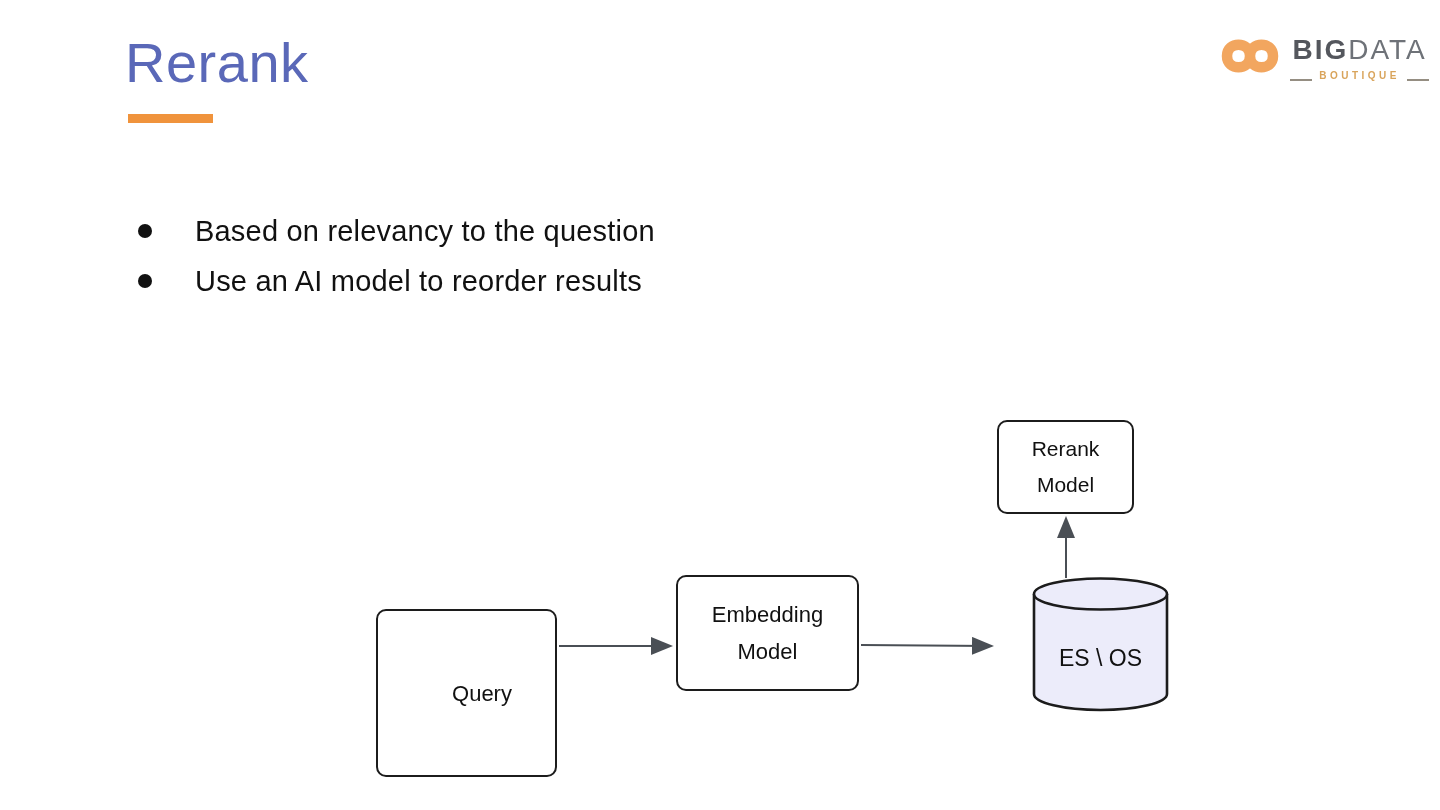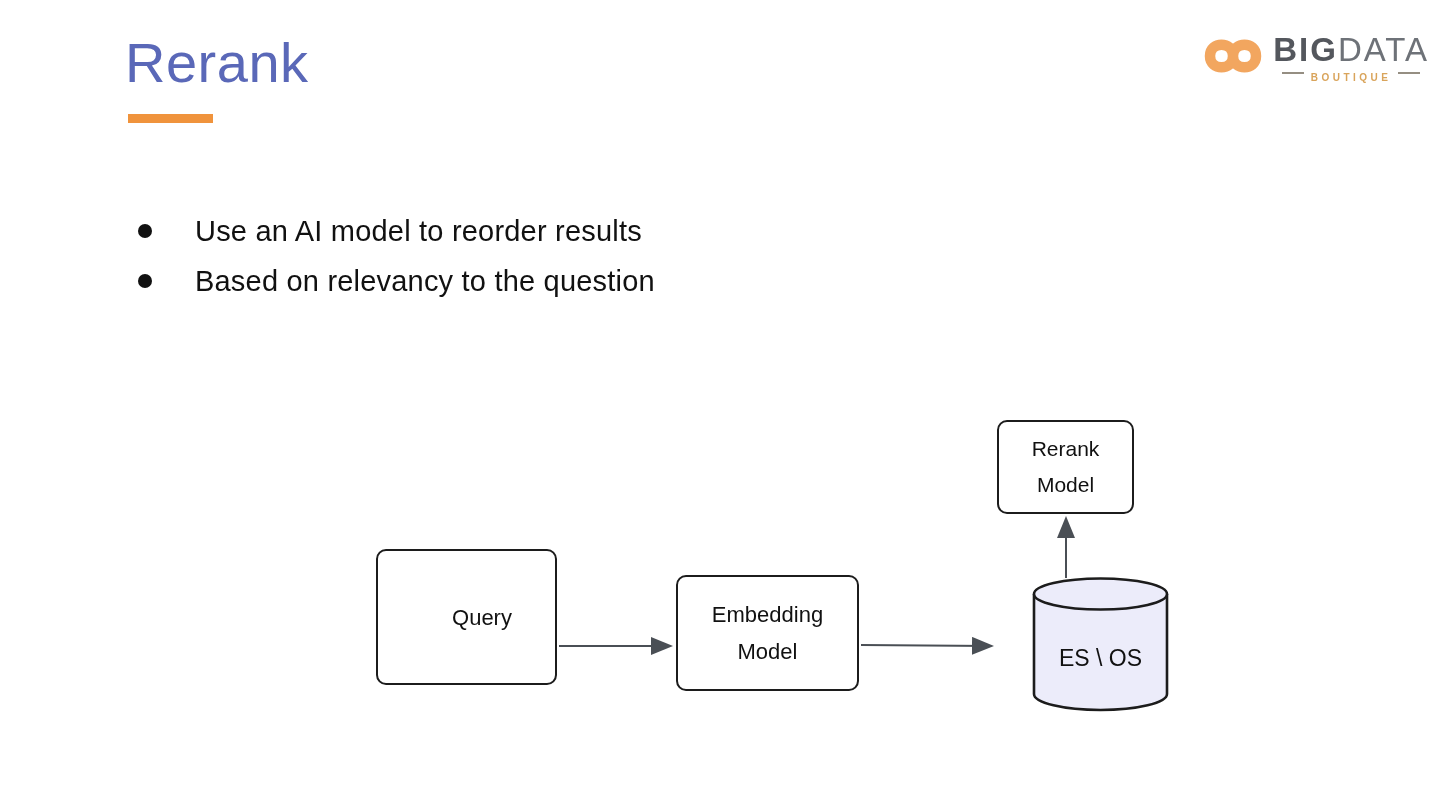--- a/index.html
+++ b/index.html
@@ -42,31 +42,31 @@
     position: absolute;
     right: 46px;
     top: 28px;
     display: flex;
     align-items: center;
     gap: 8px;
   }
   .logo-icon { width: 64px; height: 56px; }
   .logo-text { display: flex; flex-direction: column; align-items: center; }
   .logo-wordmark {
-    font-size: 33px;
+    font-size: 28px;
     letter-spacing: 2px;
     line-height: 1;
     white-space: nowrap;
   }
   .logo-word-big  { font-weight: 700; color: #54575D; }
   .logo-word-data { font-weight: 400; color: #6E7278; }
   .logo-subtitle-row {
     margin-top: 6px;
     display: flex;
-    align-items: flex-start;
+    align-items: flex-end;
     gap: 7px;
     width: 100%;
     justify-content: center;
   }
   .logo-subtitle {
     font-size: 10px;
     font-weight: 700;
     letter-spacing: 3.5px;
     color: #D9A45B;
     white-space: nowrap;
@@ -115,21 +115,21 @@
     border-radius: 10px;
     display: flex;
     flex-direction: column;
     align-items: center;
     justify-content: center;
     font-size: 22px;
     color: #111111;
     line-height: 37px;
     text-align: center;
   }
-  .node-query     { left: 341px; top: 549px; width: 181px; height: 136px; padding-left: 31px; }
+  .node-query     { left: 341px; top: 609px; width: 181px; height: 168px; padding-left: 31px; }
   .node-embedding { left: 641px; top: 575px; width: 183px; height: 116px; }
   .node-rerank    { left: 962px; top: 420px; width: 137px; height:  94px; line-height: 36px; font-size: 21px; }
   .cylinder-wrap  { position: absolute; left: 996px; top: 576px; width: 139px; height: 138px; }
   .arrow-layer {
     position: absolute;
     inset: 0;
     pointer-events: none;
   }
 </style>
 </head>
@@ -154,25 +154,25 @@
         <span class="logo-dash"></span>
         <span class="logo-subtitle">BOUTIQUE</span>
         <span class="logo-dash"></span>
       </div>
     </div>
   </div>
 
   <ul class="bullets">
     <li class="bullet-row">
       <span class="bullet-dot"></span>
-      <span class="bullet-text">Use an AI model to reorder results</span>
+      <span class="bullet-text">Based on relevancy to the question</span>
     </li>
     <li class="bullet-row">
       <span class="bullet-dot"></span>
-      <span class="bullet-text">Based on relevancy to the question</span>
+      <span class="bullet-text">Use an AI model to reorder results</span>
     </li>
   </ul>
 
   <div class="diagram">
 
     <div class="node-box node-query">
       <span>Query</span>
     </div>
 
     <div class="node-box node-embedding">

